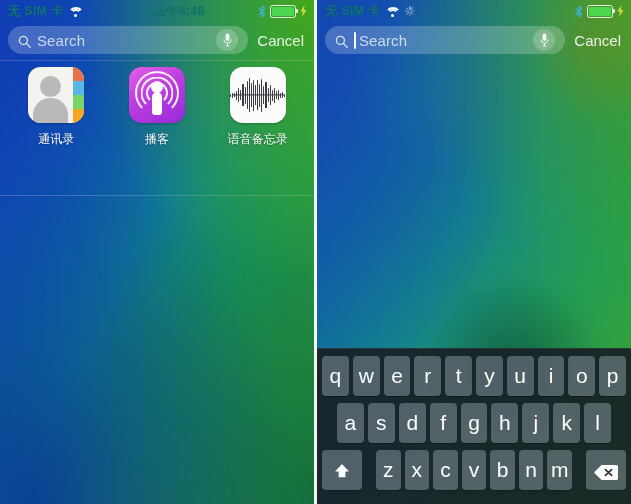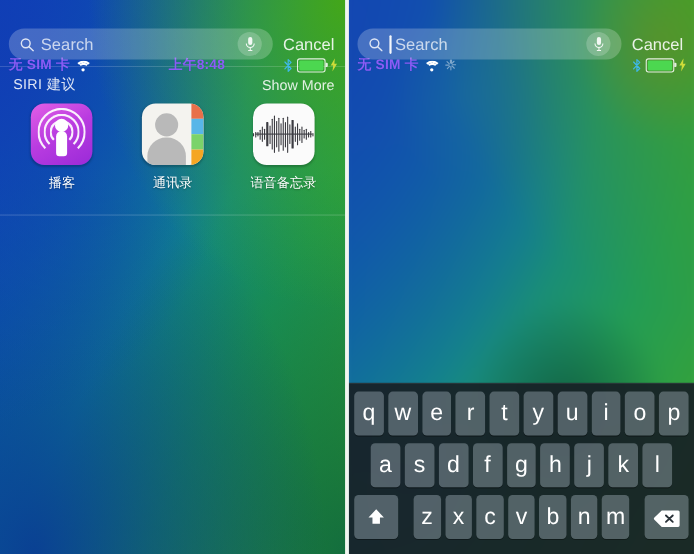--- a/index.html
+++ b/index.html
@@ -67,27 +67,26 @@
   }
 
   
   .status-bar {
     position: absolute;
     top: 0; left: 0;
     width: 100%;
     height: 22px;
     display: flex;
     align-items: center;
-    color: #8b5cf6;
+    color: #0f766e;
     font-size: 12.5px;
     font-weight: bold;
     letter-spacing: 0.2px;
     z-index: 20;
     text-shadow: 0 0 1px rgba(0,0,0,0.12);
-    margin-top: 48px;
   }
   .status-left {
     display: flex;
     align-items: center;
     gap: 5px;
     padding-left: 8px;
     flex: 0 0 auto;
   }
   .status-center {
     position: absolute;
@@ -479,49 +478,45 @@
               <line x1="4.5" y1="10.2" x2="4.5" y2="12.6" stroke="#ffffff" stroke-width="1"></line>
               <line x1="2.6" y1="12.9" x2="6.4" y2="12.9" stroke="#ffffff" stroke-width="1"></line>
             </svg>
           </span>
         </span>
       </div>
       <span class="cancel-button">Cancel</span>
     </div>
 
     <div class="siri-section">
-      <div class="siri-header">
-        <span class="siri-title">SIRI 建议</span>
-        <span class="siri-showmore">Show More</span>
-      </div>
       <div class="siri-apps">
-
-        <div class="app-cell">
-          <div class="app-icon ic-podcasts">
-            <div class="ring r3"></div>
-            <div class="ring r2"></div>
-            <div class="ring r1"></div>
-            <div class="mic-head"></div>
-            <div class="mic-body"></div>
-          </div>
-          <span class="app-label">播客</span>
-        </div>
 
         <div class="app-cell">
           <div class="app-icon ic-contacts">
             <div class="person-head"></div>
             <div class="person-body"></div>
             <div class="tabs">
               <div style="background:#e8704a"></div>
               <div style="background:#58b6e8"></div>
               <div style="background:#7bd36a"></div>
               <div style="background:#f5a623"></div>
             </div>
           </div>
           <span class="app-label">通讯录</span>
+        </div>
+
+        <div class="app-cell">
+          <div class="app-icon ic-podcasts">
+            <div class="ring r3"></div>
+            <div class="ring r2"></div>
+            <div class="ring r1"></div>
+            <div class="mic-head"></div>
+            <div class="mic-body"></div>
+          </div>
+          <span class="app-label">播客</span>
         </div>
 
         <div class="app-cell">
           <div class="app-icon ic-voicememos">
             <div class="baseline"></div>
             <div class="wave">
               <i style="height:3px"></i>
                 <i style="height:5px"></i>
                 <i style="height:4px"></i>
               <i style="height:9px"></i>

